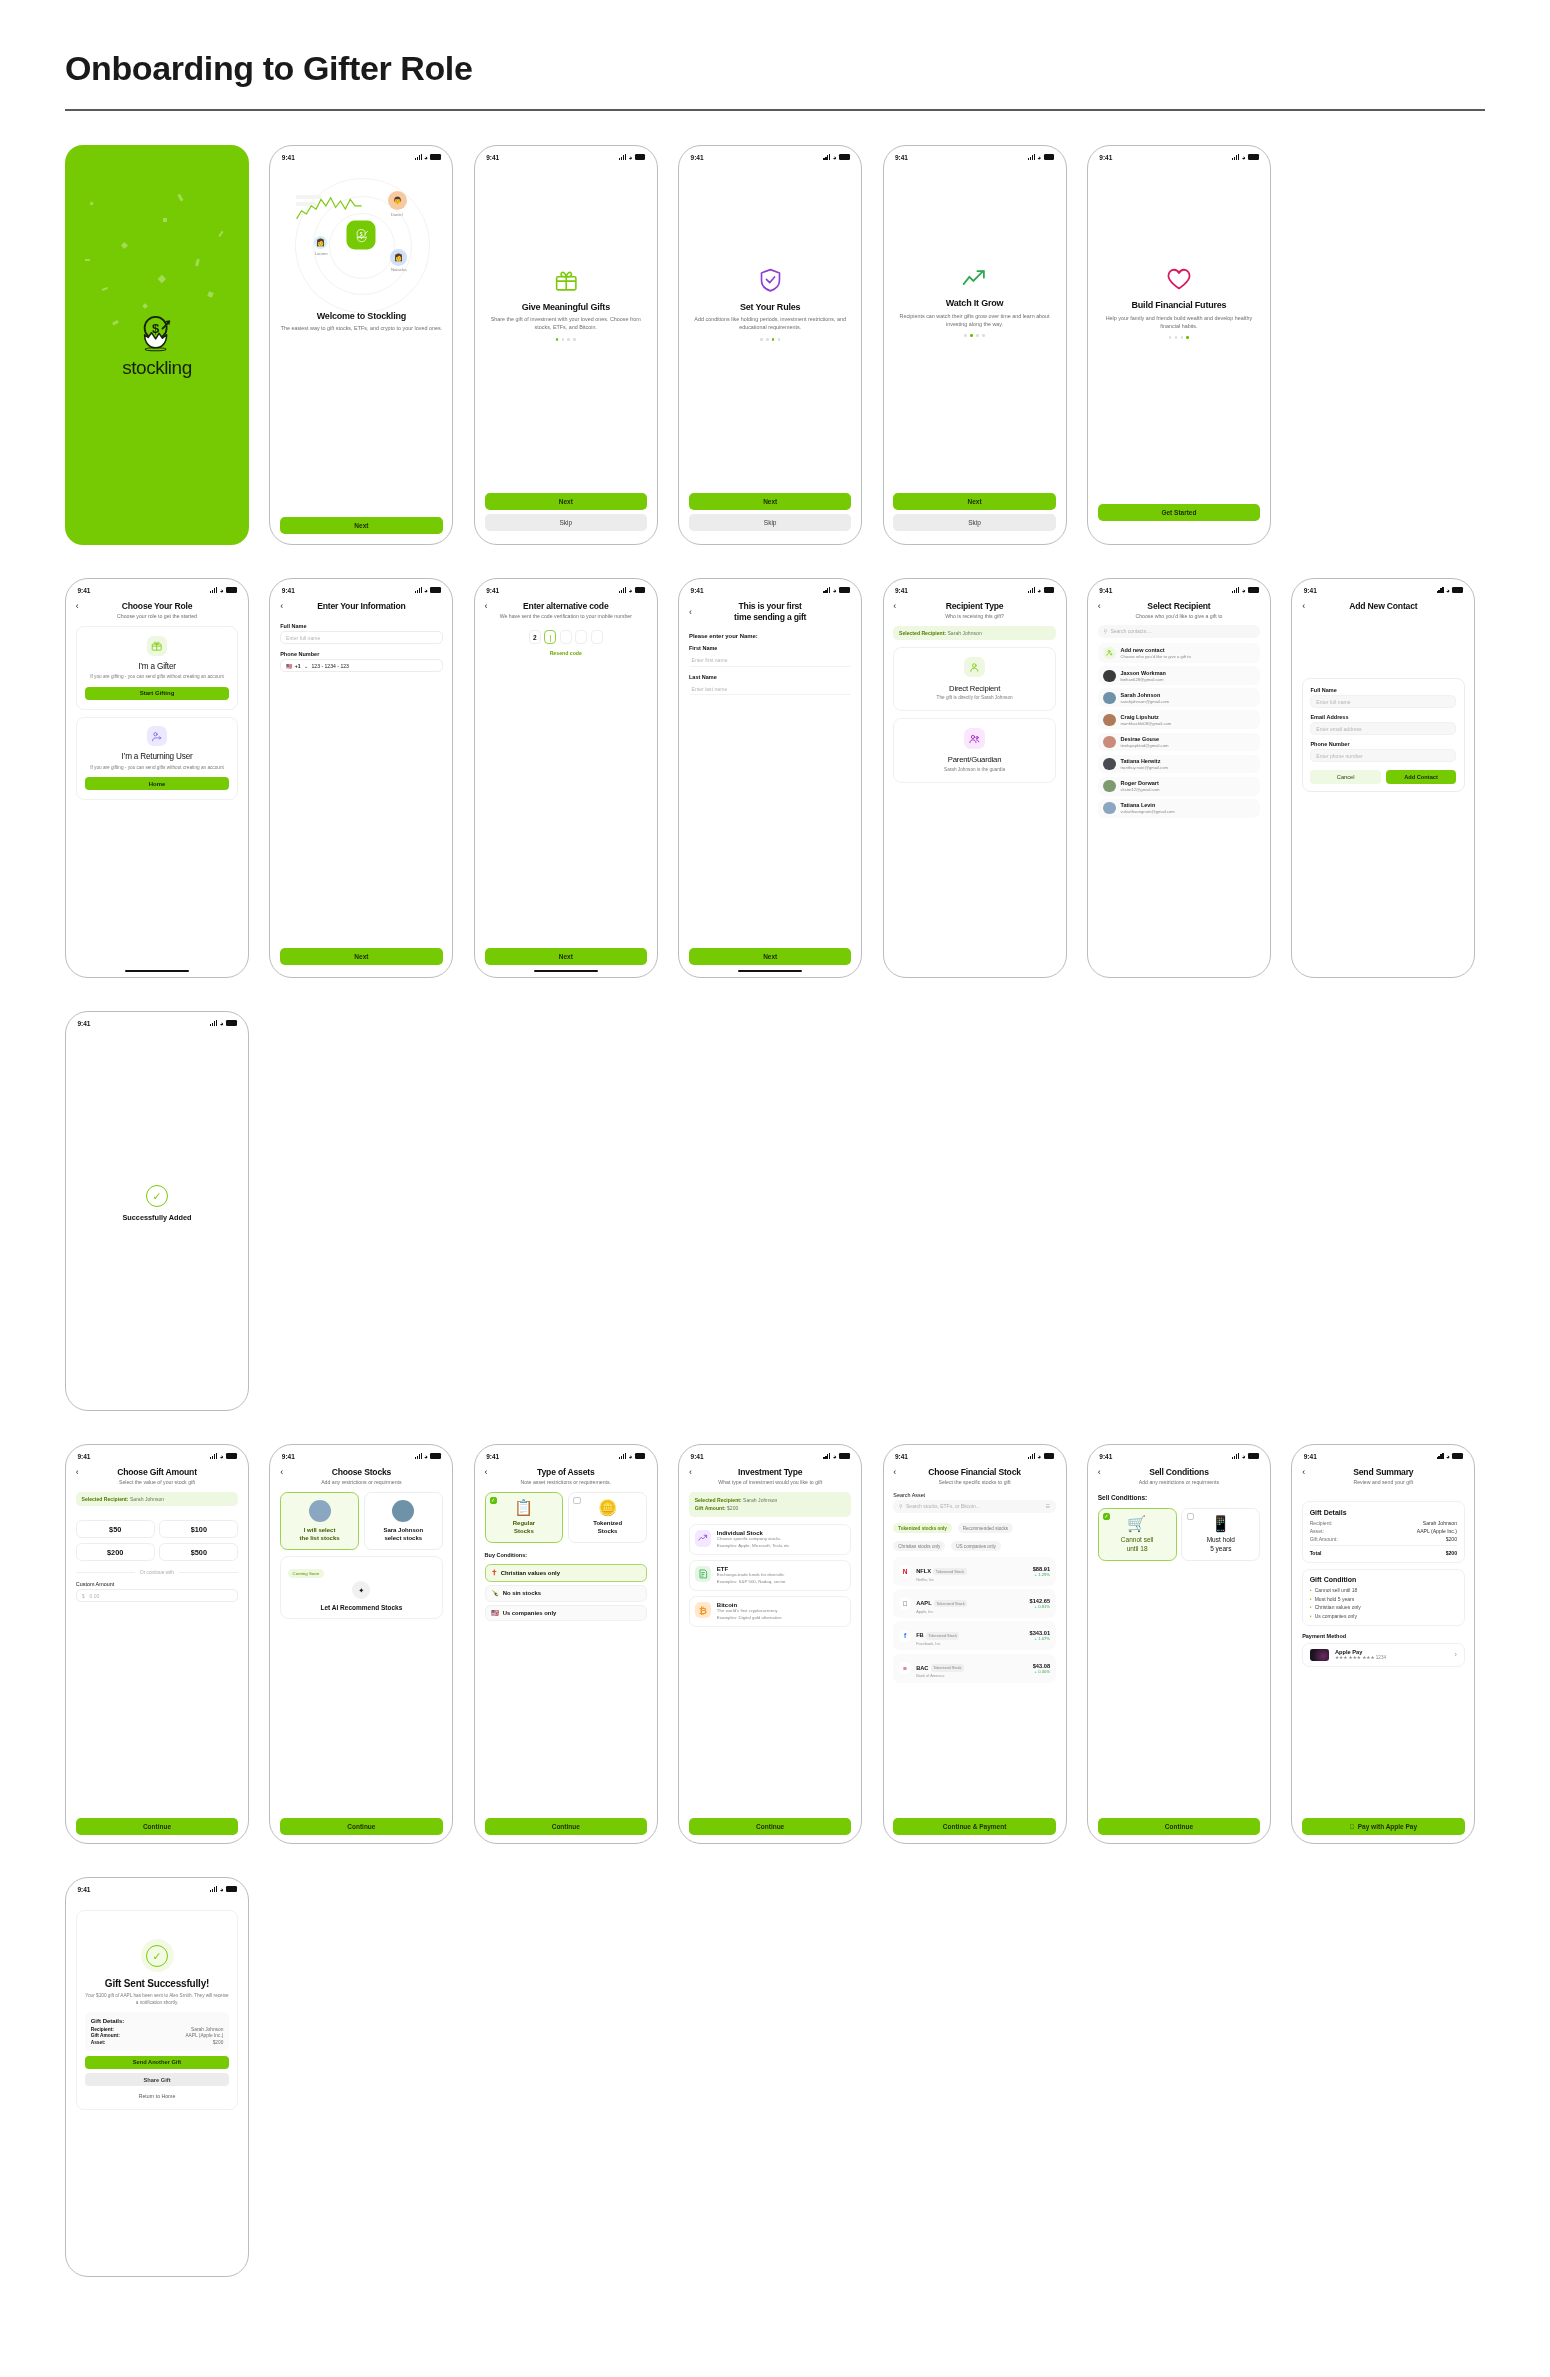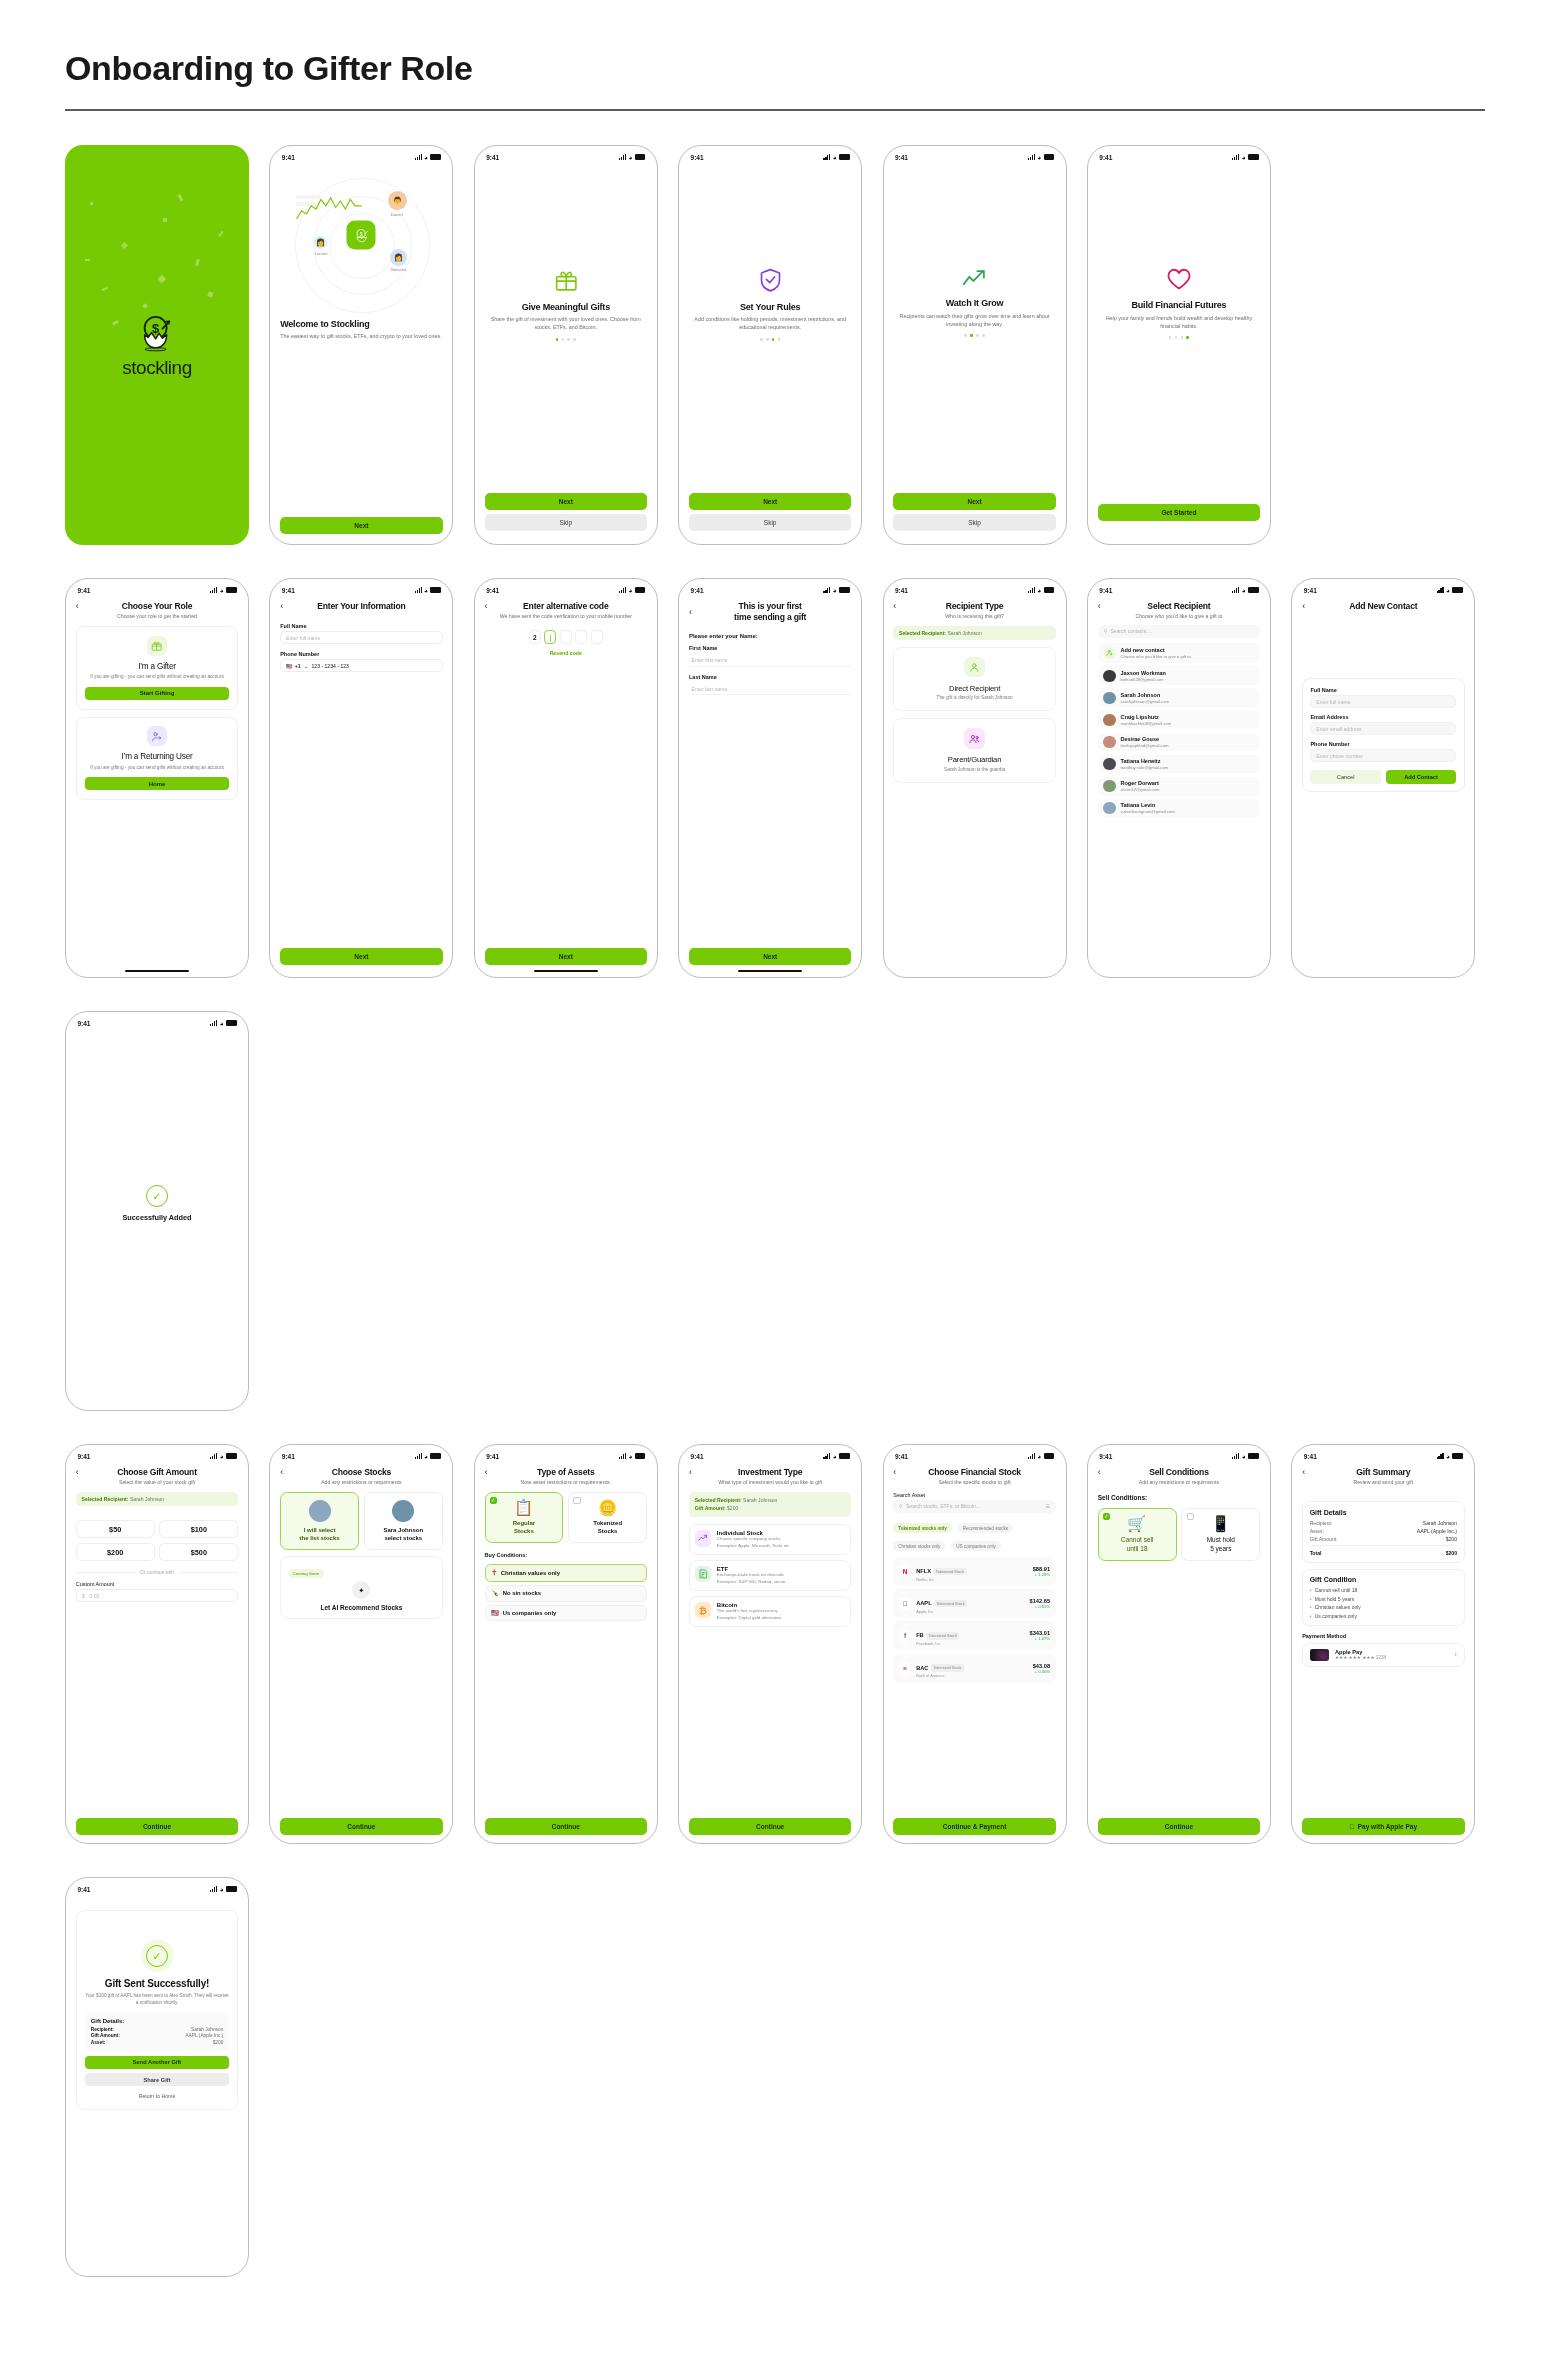--- a/index.html
+++ b/index.html
@@ -300,21 +300,21 @@
                 <path d="M22 13 L28 7" stroke="#fff" stroke-width="1.6"></path>
               </svg>
           </div>
           <div class="avatar" style="left:108px;top:24.5px;width:19px;height:19px;background:#f7c9a0">👨</div>
           <div class="av-label" style="left:100px;top:45px">Daniel</div>
           <div class="avatar" style="left:34px;top:69px;width:13px;height:13px;background:#cfeef7">👩</div>
           <div class="av-label" style="left:24.5px;top:84px">Lauren</div>
           <div class="avatar" style="left:110px;top:82px;width:17px;height:17px;background:#cfe0f7">👩</div>
           <div class="av-label" style="left:102px;top:100px">Natasha</div>
         </div>
-        <div style="text-align:left;margin-top:15px">
+        <div style="text-align:center;margin-top:7px">
           <div class="onb-title">Welcome to Stockling</div>
           <div class="onb-desc">The easiest way to gift stocks, ETFs, and crypto to your loved ones.</div>
         </div>
         <div class="bottom-btn btn-green" style="bottom:8.2px">Next</div>
       </div>
     </div>
 
     <div class="phone">
       <div class="statusbar">
           <span>9:41</span>
@@ -1141,21 +1141,21 @@
               <i></i>
               <i></i>
             </span>
             <span class="wifi">◕</span>
             <span class="batt"></span>
           </span>
         </div>
       <div class="screen">
         <div class="navbar">
             <div class="back">‹</div>
-          <div class="nav-title">Gift Summary</div>
+          <div class="nav-title">Send Summary</div>
           </div>
         <div class="nav-sub">Review and send your gift</div>
         <div class="sum-card" style="margin-top:16.3px">
           <div class="sum-h">Gift Details</div>
           <div class="sum-row">
               <span class="k">Recipient:</span>
               <span class="v">Sarah Johnson</span>
             </div>
           <div class="sum-row">
               <span class="k">Asset:</span>

